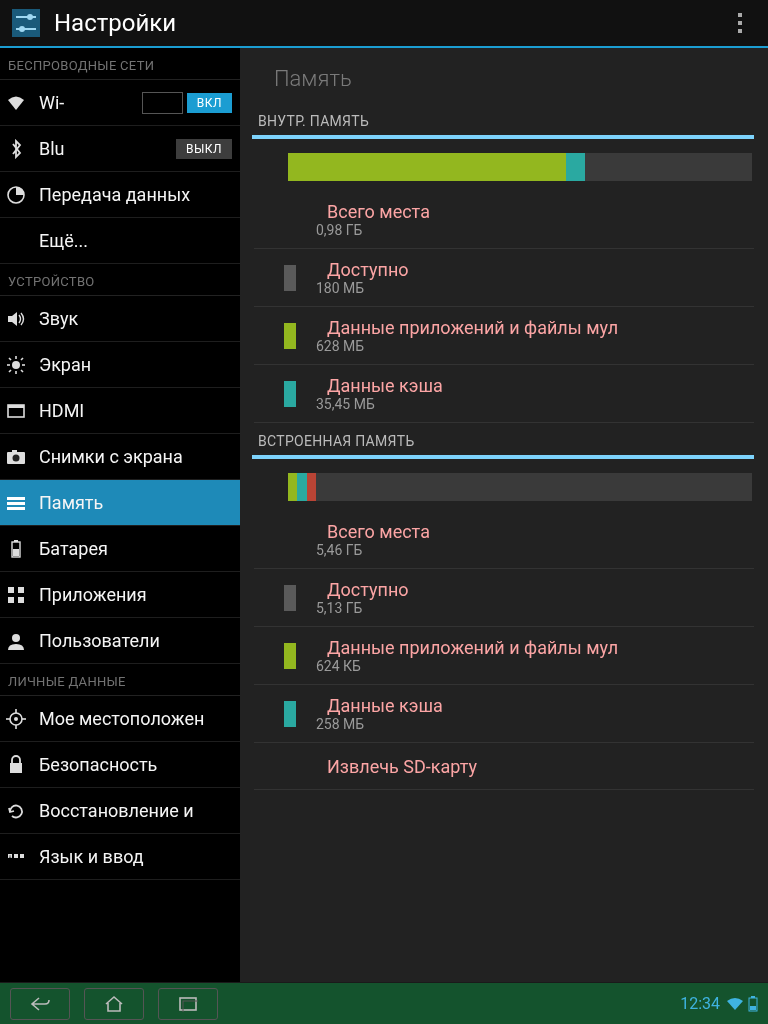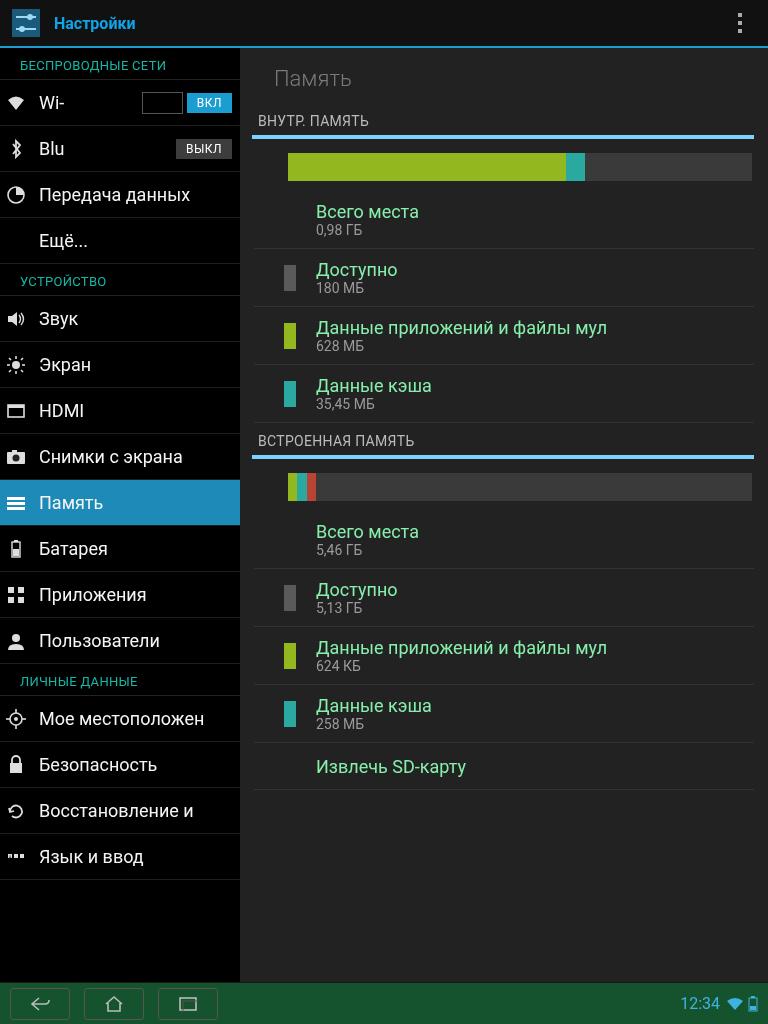--- a/index.html
+++ b/index.html
@@ -1,46 +1,46 @@
 <!DOCTYPE html>
 <html><head>
 <meta charset="utf-8">
 <style>
   * { margin: 0; padding: 0; box-sizing: border-box; font-family: Roboto, Arial, sans-serif; }
   html, body { width: 768px; height: 1024px; background: #000; color: #fff; overflow: hidden; }
   .app { display: flex; flex-direction: column; width: 100%; height: 100%; }
   
   .actionbar { height: 48px; background: #111; display: flex; align-items: center; padding: 0 8px; border-bottom: 2px solid #1b9dd2; }
   .actionbar .appicon { width: 36px; height: 36px; margin-right: 10px; display:flex; align-items:center; justify-content:center; }
-  .actionbar .title { font-size: 16px; font-weight: 700; color: #0ea5e9; }
+  .actionbar .title { font-size: 24px; font-weight: 400; color: #ffffff; }
   .actionbar .spacer { flex: 1; }
   .actionbar .overflow { width: 40px; height: 40px; display:flex; align-items:center; justify-content:center; }
   
   .body { flex: 1; display: flex; min-height: 0; }
   .sidebar { width: 240px; background: #000; overflow: hidden; }
-  .sidehdr { font-size: 13px; color: #14b8a6; padding: 10px 8px 6px 20px; letter-spacing: .3px; border-bottom: 1px solid #222; text-transform: uppercase; }
+  .sidehdr { font-size: 13px; color: #737373; padding: 10px 8px 6px 8px; letter-spacing: .3px; border-bottom: 1px solid #222; text-transform: uppercase; }
   .sideitem { display: flex; align-items: center; height: 46px; padding: 0 8px 0 3px; border-bottom: 1px solid #1e1e1e; font-size: 18px; color: #f5f5f5; white-space: nowrap; overflow: hidden; }
   .sideitem.active { background: #1e8ab8; }
   .sideitem .sicon { width: 26px; height: 26px; margin-right: 10px; flex: 0 0 26px; display:flex; align-items:center; justify-content:center; color:#ccc; }
   .sideitem .label { flex: 1; overflow: hidden; text-overflow: clip; }
   .toggle { font-size: 12px; padding: 3px 10px; color: #fff; letter-spacing: .5px; }
   .toggle.on  { background: #1b9dd2; }
   .toggle.off { background: #3d3d3d; }
   .toggle.outline { border:1px solid #555; background:transparent; color:#888; padding:3px 14px; margin-right:4px; }
 
   
   .content { flex: 1; background: #222; overflow: hidden; display: flex; flex-direction: column; padding-left: 6px; }
   .page-title { font-size: 22px; color: #7a7a7a; font-weight: 300; padding: 18px 16px 12px 28px; }
   .cat { font-size: 14px; color: #bbb; padding: 10px 4px 6px 6px; border-bottom: 4px solid #7dd3fc; margin: 0 14px 0 6px; letter-spacing: .3px; }
   .barwrap { margin: 14px 16px 10px 42px; height: 28px; background: #3a3a3a; display: flex; }
   .seg { height: 100%; }
   .row { display: flex; align-items: center; padding: 10px 16px 10px 16px; border-bottom: 1px solid #333; margin-left: 8px; margin-right: 14px; }
   .row .swatch { width: 12px; height: 26px; margin-left: 14px; margin-right: 20px; flex: 0 0 12px; }
   .row .texts { display: flex; flex-direction: column; overflow:hidden; }
-  .row .rtitle { font-size: 18px; color: #86efac; white-space: nowrap; overflow: hidden; }
+  .row .rtitle { font-size: 18px; color: #fca5a5; white-space: nowrap; overflow: hidden; margin-left: 11px; }
   .row .rsub { font-size: 14px; color: #9a9a9a; margin-top: 0; }
 
   
   .navbar { height: 42px; background: #14532d; display: flex; align-items: center; padding: 0 10px; border-top: 1px solid #1a1a1a; }
   .navbtn { width: 60px; height: 32px; margin-right: 14px; border: 1px solid #555; border-radius: 3px; display:flex; align-items:center; justify-content:center; }
   .navspacer { flex: 1; }
   .clock { color: #3fb3e0; font-size: 16px; margin-right: 6px; }
   .statusicons { display:flex; align-items:center; gap:4px; }
 </style>
 </head>

